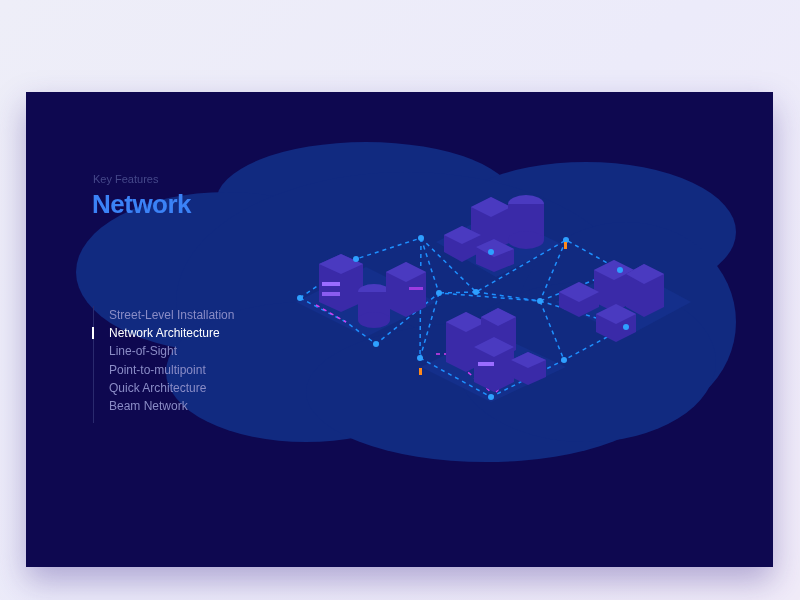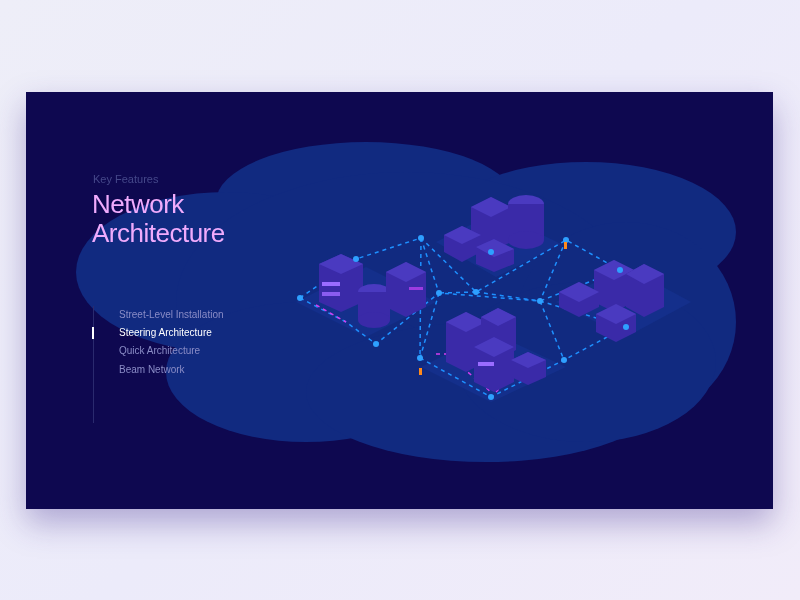--- a/index.html
+++ b/index.html
@@ -1,23 +1,23 @@
 <!DOCTYPE html>
 <html><head>
 <meta charset="utf-8">
 <style>
   html,body{margin:0;padding:0;}
   body{width:800px;height:600px;overflow:hidden;background:linear-gradient(135deg,#eeeef8 0%,#ecebfa 50%,#f1ecf9 100%);font-family:"Liberation Sans",sans-serif;position:relative;}
-  .panel{position:absolute;left:26px;top:92px;width:747px;height:417px;background:#0e0850;overflow:hidden;box-shadow:0 14px 30px rgba(60,40,140,0.35);}
+  .panel{position:absolute;left:26px;top:92px;width:747px;height:475px;background:#0e0850;overflow:hidden;box-shadow:0 14px 30px rgba(60,40,140,0.35);}
   .cloud{position:absolute;left:0;top:0;width:747px;height:417px;}
   .eyebrow{position:absolute;left:67px;top:81px;font-size:11px;color:#45488a;letter-spacing:0;}
-  .title{position:absolute;left:66px;top:98px;font-size:26px;line-height:29px;font-weight:normal;color:#f0abfc;letter-spacing:-0.5px;}
+  .title{position:absolute;left:66px;top:98px;font-size:26px;line-height:29px;font-weight:bold;color:#3b82f6;letter-spacing:-0.5px;}
   .nav{position:absolute;left:67px;top:214px;width:160px;}
   .nav-line{position:absolute;left:0;top:0;width:1px;height:117px;background:#2a2a6e;}
-  .nav-item{position:relative;height:18.2px;padding-left:26px;font-size:10px;line-height:18px;color:#8a8cc6;cursor:pointer;white-space:nowrap;}
+  .nav-item{position:relative;height:18.2px;padding-left:16px;font-size:12px;line-height:18px;color:#8a8cc6;cursor:pointer;white-space:nowrap;}
   .nav-item.active{color:#ffffff;}
   .nav-item.active::before{content:"";position:absolute;left:-1px;top:3px;width:2px;height:12px;background:#ffffff;}
   svg{display:block;}
 </style>
 </head>
 <body>
 
 <div class="panel">
 
   <svg class="cloud" width="747" height="417" viewBox="0 0 747 417">
@@ -124,23 +124,24 @@
         <circle cx="465" cy="160" r="3"></circle>
     </g>
 
     <rect x="393" y="276" width="3" height="7" fill="#ff8a1a"></rect>
     <rect x="538" y="150" width="3" height="7" fill="#ff8a1a"></rect>
   </svg>
 
   <div class="eyebrow">Key Features</div>
   <div class="title">
     <div>Network</div>
-    <div>Architecture</div>
   </div>
 
   <div class="nav">
     <div class="nav-line"></div>
     <div class="nav-item">Street-Level Installation</div>
-    <div class="nav-item active">Steering Architecture</div>
+    <div class="nav-item active">Network Architecture</div>
+    <div class="nav-item">Line-of-Sight</div>
+    <div class="nav-item">Point-to-multipoint</div>
     <div class="nav-item">Quick Architecture</div>
     <div class="nav-item">Beam Network</div>
   </div>
 </div>
 
 </body></html>

